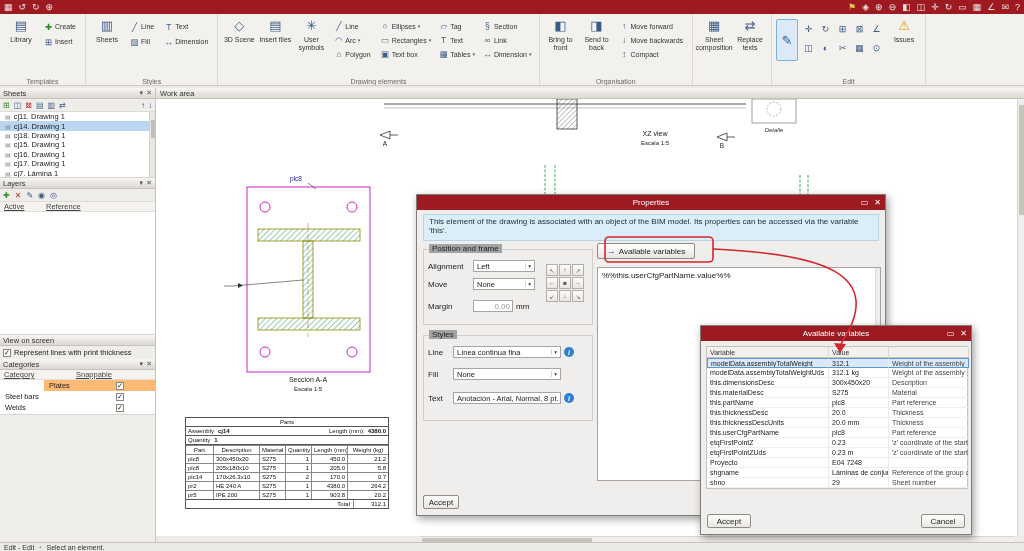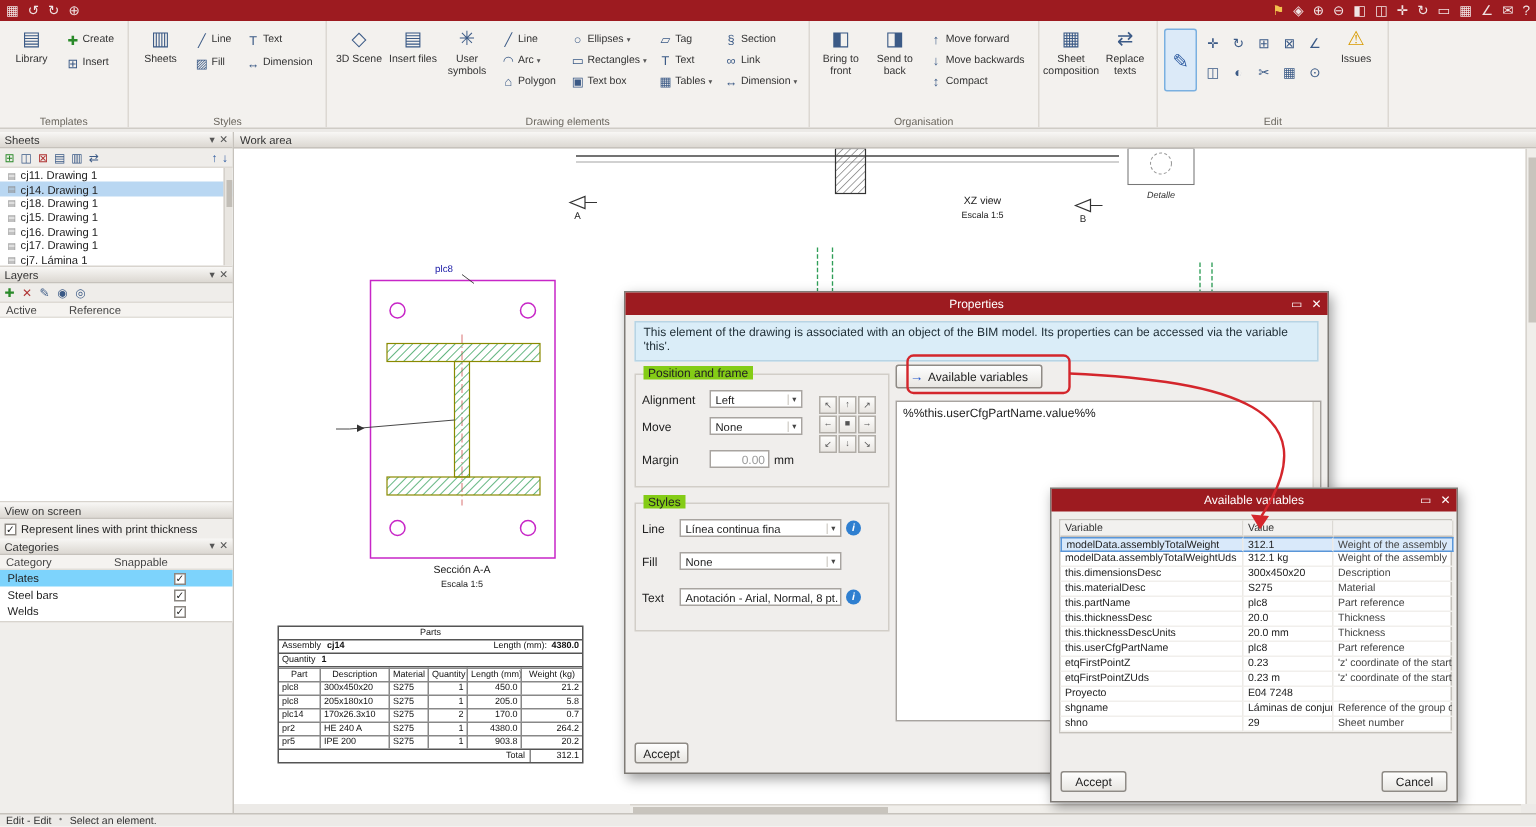--- a/index.html
+++ b/index.html
@@ -39,35 +39,35 @@
   .ptoolbar .tbi { font-size:8px; }
   .ptoolbar .spacer { flex:1; }
   .plist { position:relative; height:66px; background:#fff; border-bottom:1px solid #d8d4ce; overflow:hidden; }
   .pitem { height:9.4px; display:flex; align-items:center; gap:3px; padding-left:5px; font-size:7.5px; color:#222; }
   .pitem.selected { background:#b9d7f2; }
   .pitem .pg { font-size:6px; color:#8a8a8a; }
   .vscroll-mini { position:absolute; right:0; top:0; width:6px; height:100%; background:#e9e6e1; border-left:1px solid #d5d1cb; }
   .vscroll-mini .thumb { position:absolute; left:1px; top:8px; width:4px; height:18px; background:#c2beb7; }
   .llist { height:133px; background:#fff; border-bottom:1px solid #d8d4ce; }
   .colhdr { height:10px; display:flex; border-bottom:1px solid #e2dfd9; color:#444; background:#f5f3f0; }
-  .colhdr span { padding-left:4px; }
+  .colhdr span { padding-left:4px;text-decoration:underline; }
   .lrow { height:11px; display:flex; align-items:center; gap:3px; padding:0 3px; }
   .checkbox { width:8px; height:8px; border:1px solid #8b8782; background:#fff; display:flex; align-items:center; justify-content:center; font-size:7px; color:#222; flex:none; }
   .checkbox span { visibility:hidden; }
   .checked .checkbox span, .checkbox.on span { visibility:visible; }
   .lrow .lname { flex:1; }
   .mini { font-size:7px; color:#5a74a0; }
   .viewrow { display:flex; align-items:center; gap:3px; padding:2px 3px; height:16px; }
   .ddl { background:#fff; border:1px solid #a8a4a0; height:12px; display:flex; align-items:center; font-size:7.5px; padding:0 3px; gap:2px; flex:1; min-width:0; overflow:hidden; white-space:nowrap; }
   .ddl .dcaret { margin-left:auto; font-size:5.5px; color:#444; border-left:1px solid #d8d5d0; padding-left:2px; flex:none; }
   .chkrow { display:flex; align-items:center; gap:3px; padding:0 3px; height:13px; }
   .clist { height:45px; background:#fff; border-bottom:1px solid #d8d4ce; }
   .crow { height:11px; display:flex; align-items:center; padding:0 3px; }
   .crow .cname { flex:1; padding-left:2px; }
-  .crow.selected { background:#7dd3fc; }
+  .crow.selected { background:#fdba74;margin-left:44px; }
   .crow .checkbox { margin-right:28px; }
 
   
   .wahead { position:absolute; left:156px; top:88px; right:0; height:11px; background:linear-gradient(#f8f7f5,#dcd8d2); border-bottom:1px solid #c6c2bc; display:flex; align-items:center; padding:0 4px; font-size:7.5px; color:#333; z-index:5; }
   .wacanvas { position:absolute; left:156px; top:99px; width:861px; height:437px; background:#fff; z-index:1; }
   .vscroll { position:absolute; left:1017px; top:99px; width:7px; height:437px; background:#f0eeea; border-left:1px solid #d8d4ce; z-index:6; }
   .vscroll .thumb { position:absolute; left:1px; top:6px; width:5px; height:110px; background:#c8c4bd; }
   .hscroll { position:absolute; left:420px; top:536px; width:594px; height:6px; background:#f0eeea; border-top:1px solid #d8d4ce; z-index:6; }
   .hscroll .thumb { position:absolute; left:2px; top:1px; width:170px; height:4px; background:#c8c4bd; }
 
@@ -90,21 +90,21 @@
 
   
   .dialog { position:absolute; background:#f0eeec; border:1px solid #7f7b76; box-shadow:2px 3px 8px rgba(0,0,0,.38); }
   .dtitle { height:15px; background:#9d1b20; color:#fff; display:flex; align-items:center; padding:0 4px; }
   .dtitle .dt { position:absolute; left:0; right:0; text-align:center; font-size:8px; pointer-events:none; }
   .dtitle .dbtns { margin-left:auto; display:flex; gap:6px; z-index:1; }
   .dtitle .dbtn { font-size:8px; color:#fff; }
   .propdlg { left:416px; top:194px; width:470px; height:322px; z-index:30; }
   .infobar { position:absolute; left:6px; top:19px; right:6px; height:27px; background:#daedf8; border:1px solid #b8d4e4; font-size:8px; padding:2px 5px; color:#1c2b33; overflow:hidden; }
   .gbox { position:absolute; border:1px solid #d2cec8; }
-  .gtitle { position:absolute; top:-6px; left:5px; background:#84cc16; padding:0 3px; font-size:8px; color:#222; }
+  .gtitle { position:absolute; top:-6px; left:5px; background:#a3a3a3; padding:0 3px; font-size:8px; color:#222; }
   .frow { position:absolute; display:flex; align-items:center; gap:3px; font-size:8px; }
   .flabel { width:42px; }
   .fddl { width:62px; flex:none; }
   .tbox { background:#fff; border:1px solid #a8a4a0; height:12px; width:40px; font-size:8px; display:flex; align-items:center; justify-content:flex-end; padding:0 2px; color:#999; }
   .padgrid { position:absolute; left:122px; top:14px; display:grid; grid-template-columns:repeat(3,12px); grid-auto-rows:12px; gap:1px; }
   .padb { border:1px solid #b1ada7; background:linear-gradient(#fdfdfc,#e9e6e2); font-size:6px; display:flex; align-items:center; justify-content:center; color:#555; }
   .btn { background:linear-gradient(#fefefe,#e8e6e2); border:1px solid #8f8b86; border-radius:2px; font-size:8px; display:flex; align-items:center; justify-content:center; color:#222; }
   .availbtn { position:absolute; left:180px; top:48px; width:98px; height:16px; gap:3px; }
   .availbtn .ar { color:#2255cc; font-size:9px; font-weight:bold; }
   .editor { position:absolute; left:180px; top:72px; width:284px; height:214px; background:#fff; border:1px solid #a8a4a0; font-size:8px; padding:3px 4px; color:#222; }

